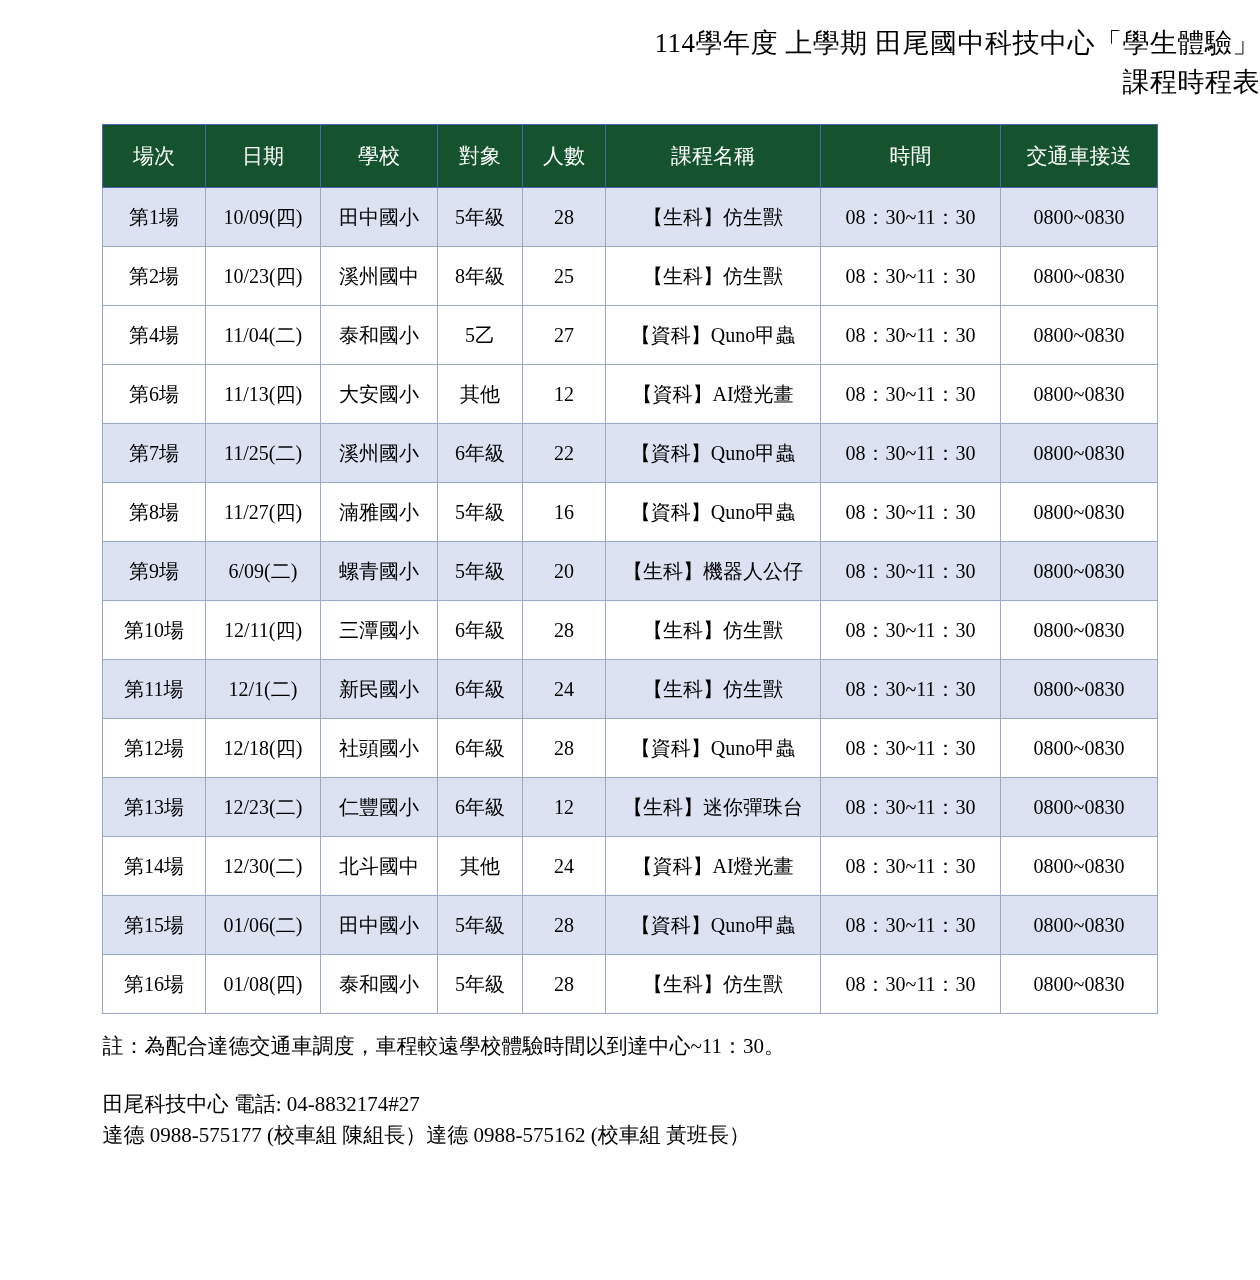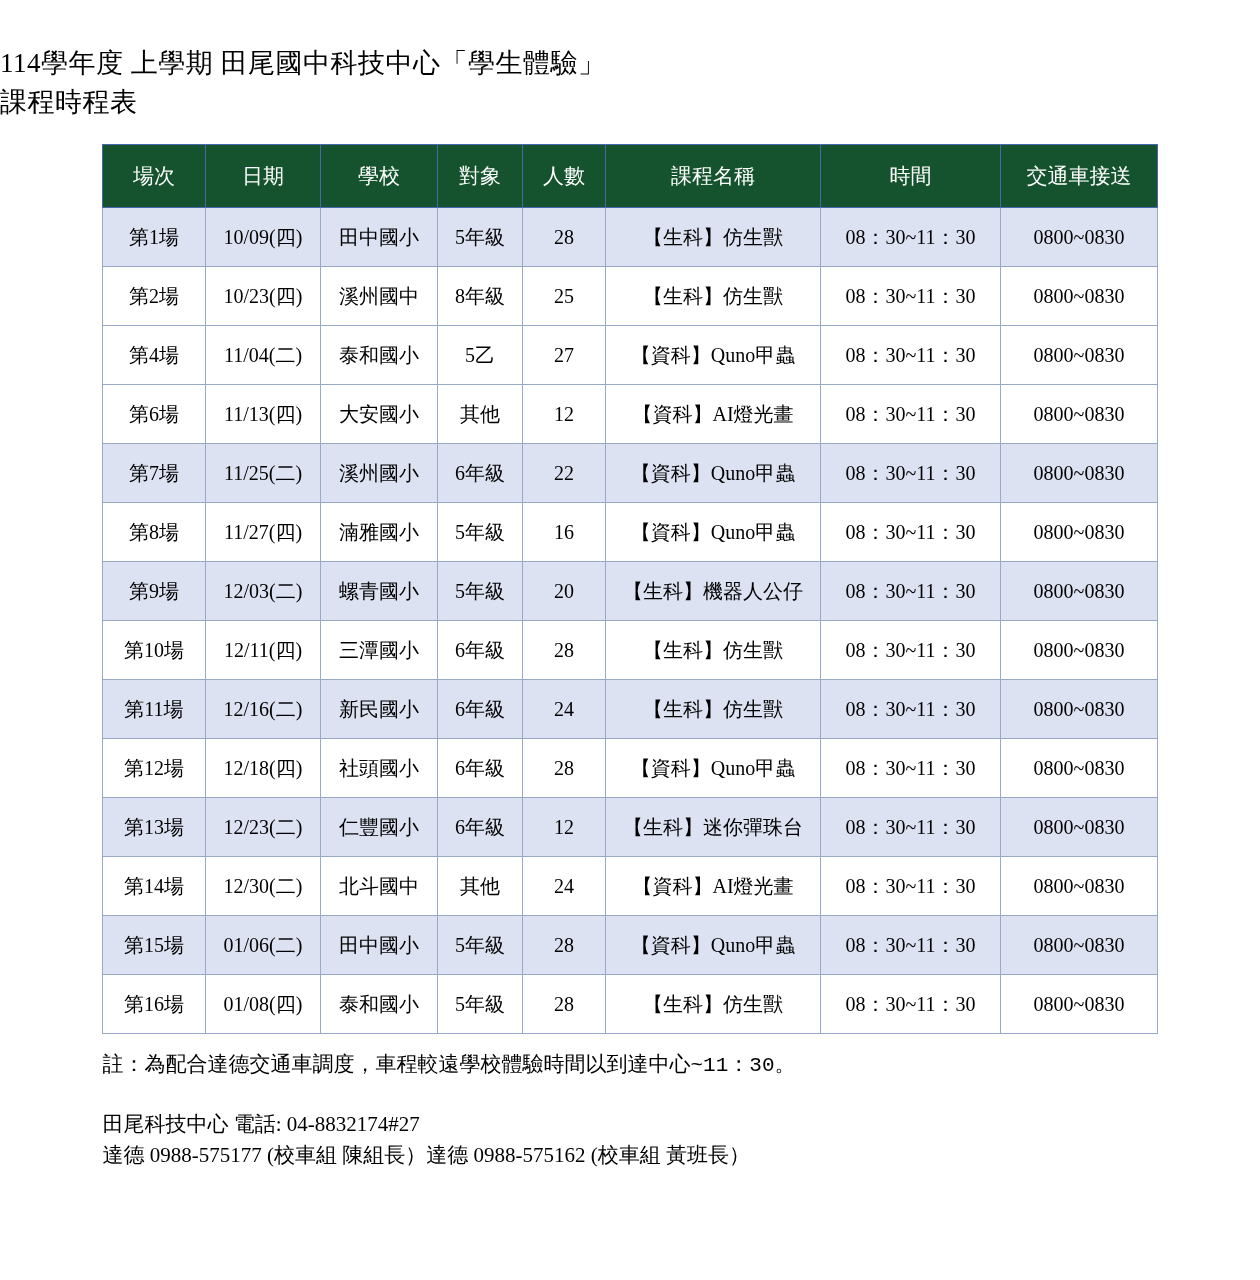--- a/index.html
+++ b/index.html
@@ -15,22 +15,22 @@
     overflow: hidden;
   }
   .page {
     position: relative;
     width: 1260px;
     height: 1280px;
     box-sizing: border-box;
     padding: 0;
   }
   .title-block {
-    text-align: left;
-    padding-top: 44px;
+    text-align: right;
+    padding-top: 24px;
     line-height: 1.45;
   }
   .title-line {
     font-size: 27px;
     letter-spacing: 0.5px;
     font-family: "Liberation Serif", "DejaVu Serif", serif;
   }
   table.schedule {
     border-collapse: collapse;
     margin: 22px auto 0 auto;
@@ -71,21 +71,20 @@
   col.c6 { width: 180px; }
   col.c7 { width: 157px; }
 
   .notes {
     margin: 16px auto 0 auto;
     width: 1055px;
     font-size: 21px;
     line-height: 1.55;
   }
   .note-main {
-    font-family: Liberation Mono, monospace;
   }
   .contact {
     margin-top: 26px;
     font-size: 21px;
     line-height: 1.5;
   }
   .contact div { white-space: nowrap; }
   .time-cell { letter-spacing: 0px; margin-left: 8px; }
 </style>
 </head>
@@ -177,41 +176,41 @@
           <td>11/27(四)</td>
           <td>湳雅國小</td>
           <td>5年級</td>
           <td>16</td>
           <td>【資科】Quno甲蟲</td>
           <td class="time-cell">08：30~11：30</td>
           <td>0800~0830</td>
         </tr>
         <tr class="odd">
           <td>第9場</td>
-          <td>12/03(二)</td>
+          <td>6/09(二)</td>
           <td>螺青國小</td>
           <td>5年級</td>
           <td>20</td>
           <td>【生科】機器人公仔</td>
           <td class="time-cell">08：30~11：30</td>
           <td>0800~0830</td>
         </tr>
         <tr class="even">
           <td>第10場</td>
           <td>12/11(四)</td>
           <td>三潭國小</td>
           <td>6年級</td>
           <td>28</td>
           <td>【生科】仿生獸</td>
           <td class="time-cell">08：30~11：30</td>
           <td>0800~0830</td>
         </tr>
         <tr class="odd">
           <td>第11場</td>
-          <td>12/16(二)</td>
+          <td>12/1(二)</td>
           <td>新民國小</td>
           <td>6年級</td>
           <td>24</td>
           <td>【生科】仿生獸</td>
           <td class="time-cell">08：30~11：30</td>
           <td>0800~0830</td>
         </tr>
         <tr class="even">
           <td>第12場</td>
           <td>12/18(四)</td>

